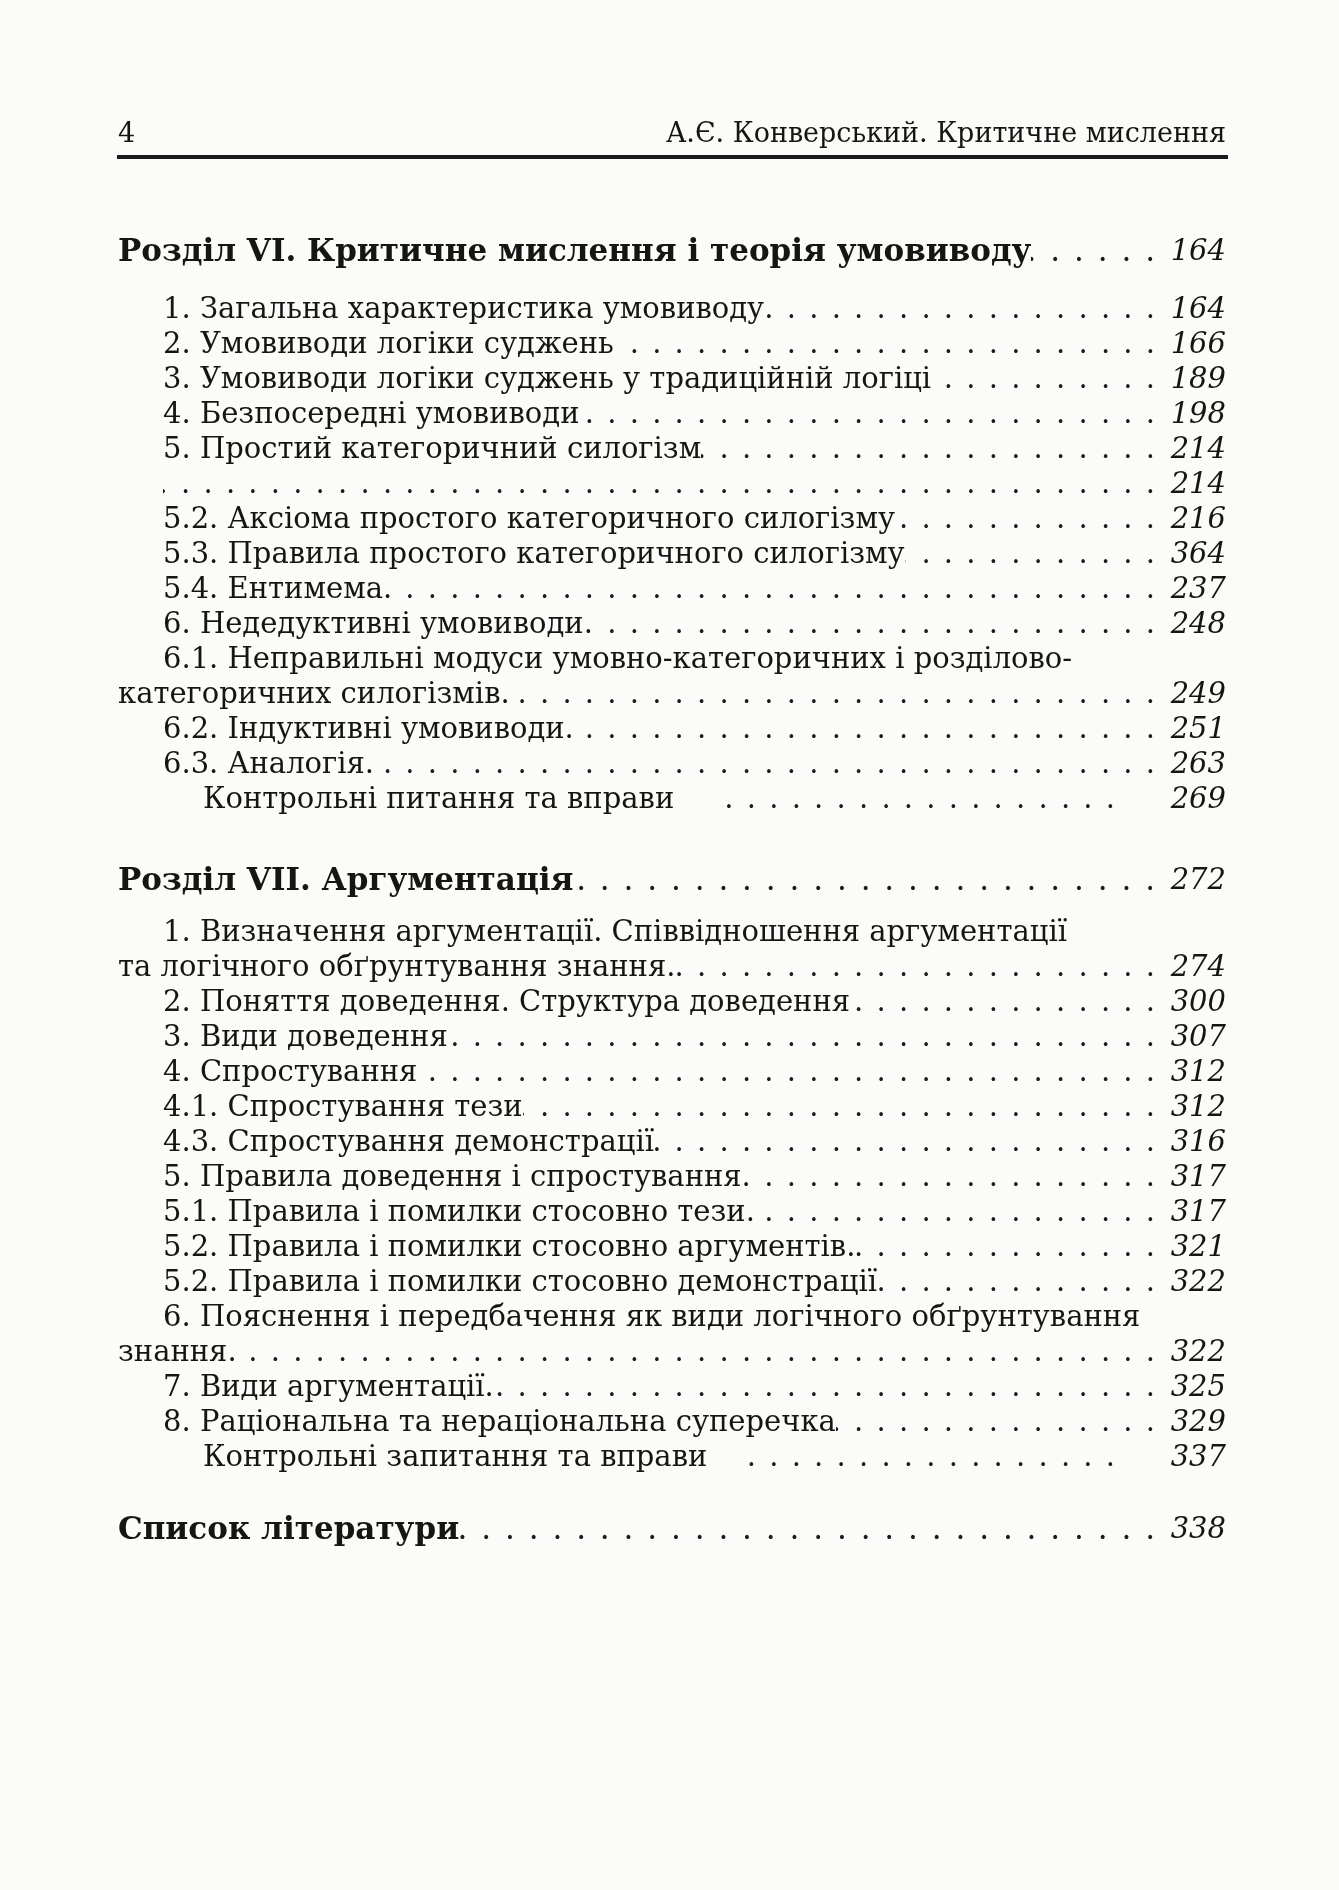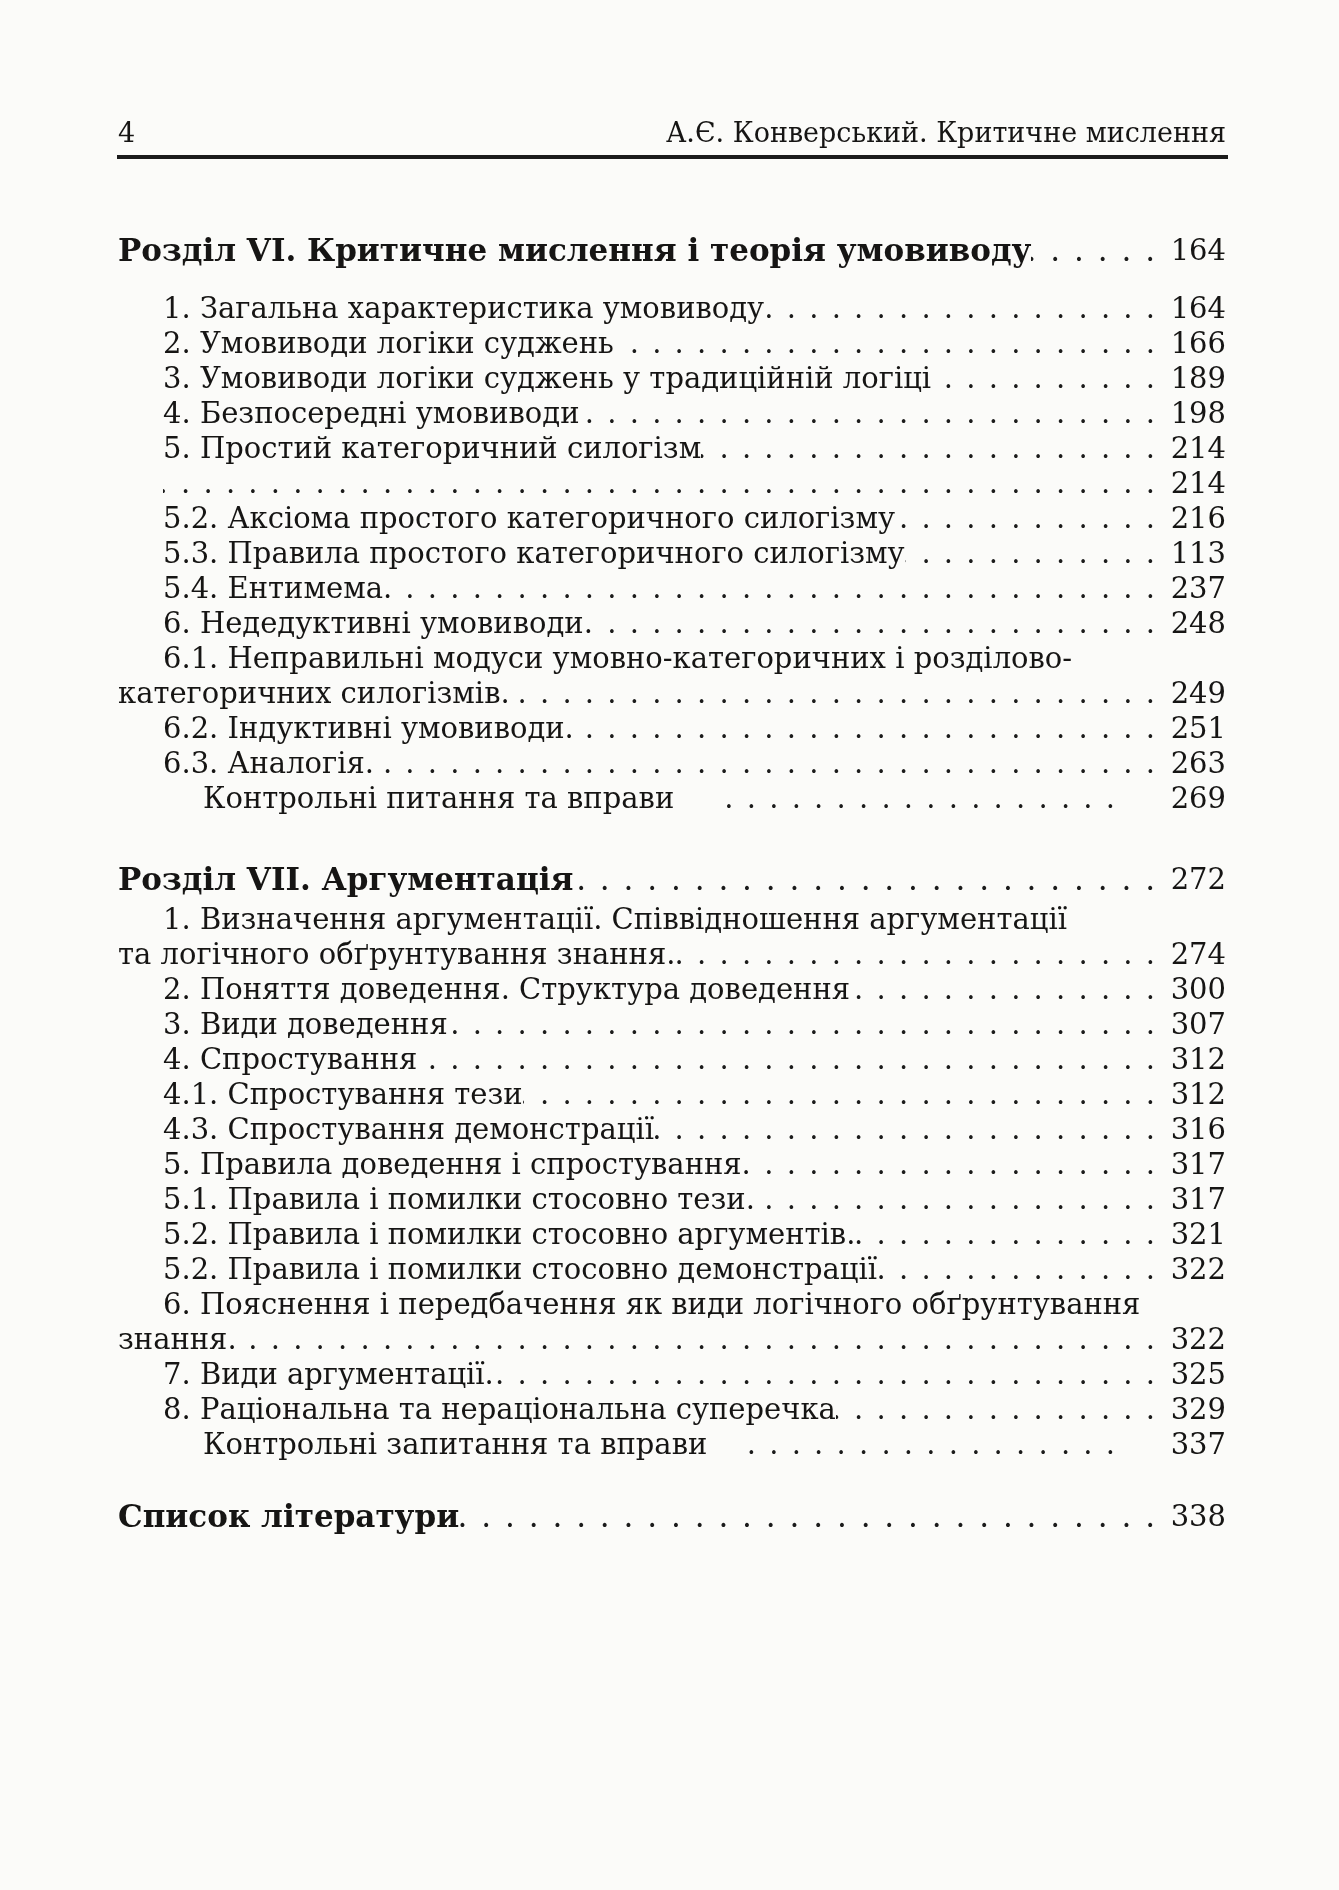--- a/index.html
+++ b/index.html
@@ -36,21 +36,21 @@
     line-height: 35px;
     overflow: hidden;
     white-space: nowrap;
   }
   .toc-heading {
     font-size: 31px;
     font-weight: bold;
     line-height: 38px;
   }
   .sec-6 .toc-heading { margin-top: 72px; margin-bottom: 22px; }
-  .sec-7 .toc-heading { margin-top: 44px; margin-bottom: 4px; }
+  .sec-7 .toc-heading { margin-top: 44px; margin-bottom: 16px; }
   .lit { margin-top: 35px; }
 
   .indent1 { padding-left: 45px; }
   .indent2 { padding-left: 85px; gap: 40px; }
 
   .t { flex: 0 0 auto; }
   .dots {
     flex: 1 1 auto;
     overflow: hidden;
     white-space: nowrap;
@@ -64,20 +64,21 @@
     word-spacing: 4px;
     color: #1b1b1b;
   }
   .pg {
     flex: 0 0 auto;
     min-width: 56px;
     text-align: right;
     margin-left: 15px;
     font-weight: normal;
     font-size: 29px;
+    font-style: italic;
   }
 </style>
 </head>
 <body>
 
 <div class="page">
 
   <div class="page-header">
     <span>4</span>
     <span>А.Є. Конверський. Критичне мислення</span>
@@ -123,21 +124,21 @@
         <span class="pg">214</span>
       </div>
       <div class="toc-row indent1">
         <span class="t">5.2. Аксіома простого категоричного силогізму</span>
         <span class="dots"></span>
         <span class="pg">216</span>
       </div>
       <div class="toc-row indent1">
         <span class="t">5.3. Правила простого категоричного силогізму</span>
         <span class="dots"></span>
-        <span class="pg">113</span>
+        <span class="pg">364</span>
       </div>
       <div class="toc-row indent1">
         <span class="t">5.4. Ентимема.</span>
         <span class="dots"></span>
         <span class="pg">237</span>
       </div>
       <div class="toc-row indent1">
         <span class="t">6. Недедуктивні умовиводи.</span>
         <span class="dots"></span>
         <span class="pg">248</span>

